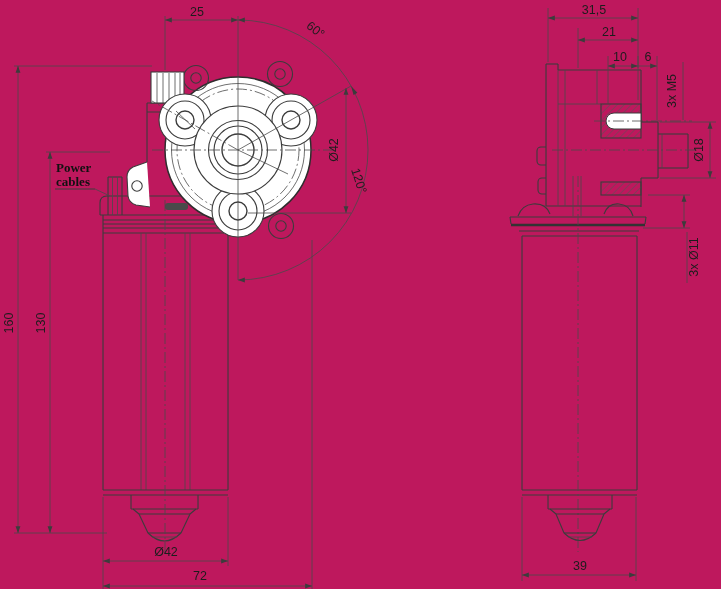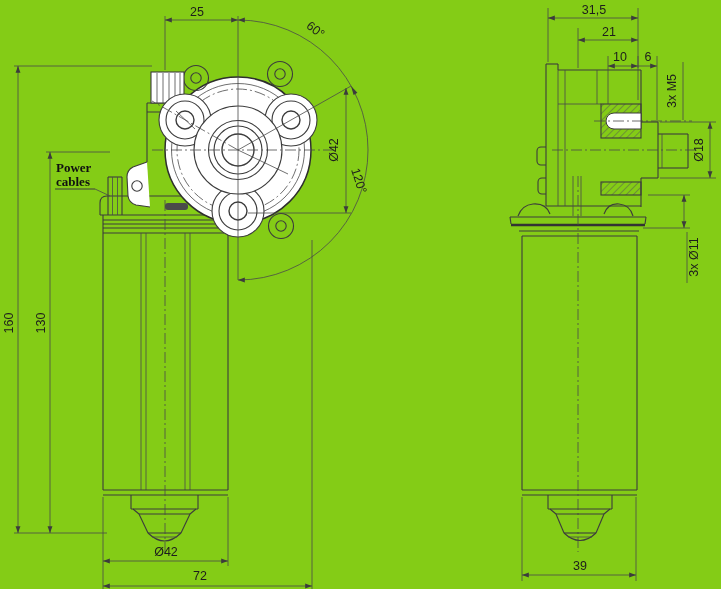--- a/index.html
+++ b/index.html
@@ -1,16 +1,16 @@
 <!DOCTYPE html>
 <html><head>
 <meta charset="utf-8">
 <style>
   html,body{margin:0;padding:0;background:#ffffff;}
-  .stage{position:relative;width:721px;height:589px;background:#84cc16;overflow:hidden;
+  .stage{position:relative;width:721px;height:589px;background:#be185d;overflow:hidden;
          font-family:"Liberation Sans",sans-serif;}
   svg{display:block}
   .dim{font:12.5px "Liberation Sans",sans-serif;fill:#1d1d1d;}
   .lbl{font:bold 13px "Liberation Serif",serif;fill:#111;}
   .thin{stroke:#4a4a4a;stroke-width:.8;fill:none;}
   .med{stroke:#3c3c3c;stroke-width:1.1;fill:none;}
   .cl{stroke:#4a4a4a;stroke-width:.8;fill:none;stroke-dasharray:11 3 2 3;}
 </style>
 </head>
 <body>

